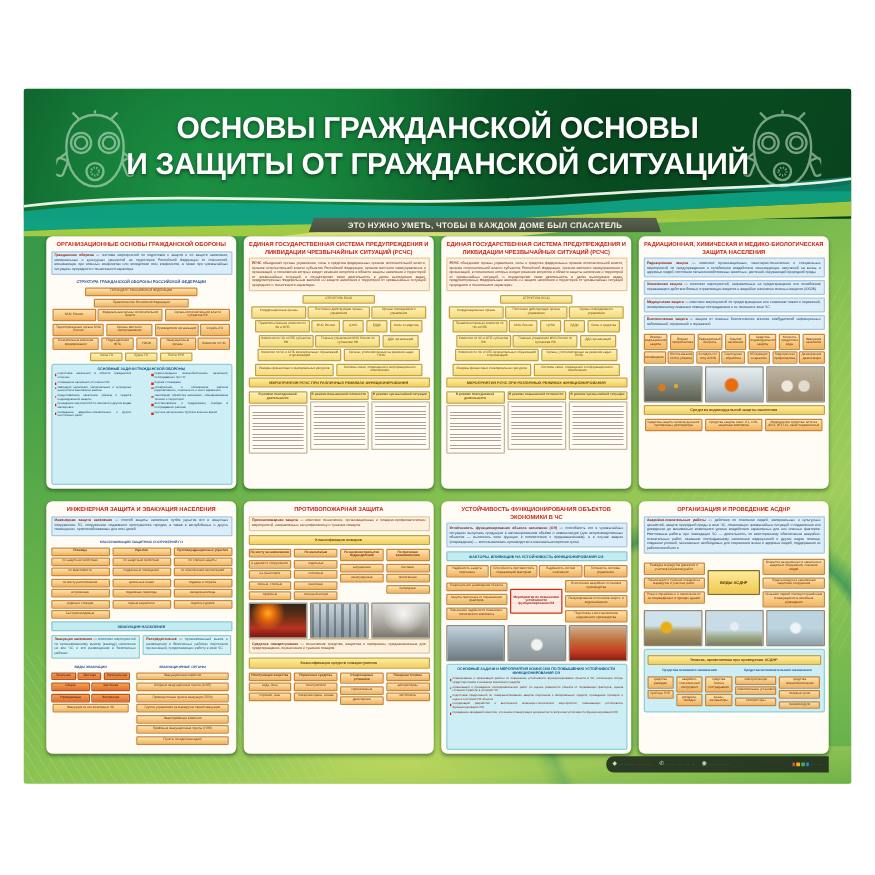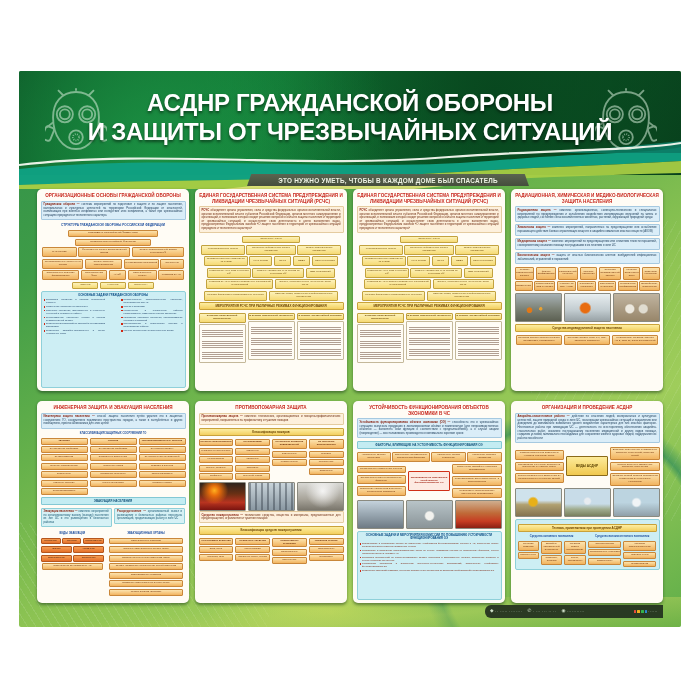--- a/index.html
+++ b/index.html
@@ -126,22 +126,22 @@
       <circle cx="50" cy="79" r="11"></circle>
       <circle cx="50" cy="79" r="5" stroke-dasharray="1.5 2"></circle>
       <path d="M13 55 L3 63 M87 55 L97 63"></path>
       <rect x="-2" y="62" width="14" height="22" rx="4" transform="rotate(22 5 73)"></rect>
       <rect x="88" y="62" width="14" height="22" rx="4" transform="rotate(-22 95 73)"></rect>
       <path d="M30 12 L21 3 M70 12 L79 3 M50 4 L50 0"></path>
     </g>
   </svg>
 
   <div class="title">
-    <div>АСДНР ГРАЖДАНСКОЙ ОБОРОНЫ</div>
-    <div>И ЗАЩИТЫ ОТ ЧРЕЗВЫЧАЙНЫХ СИТУАЦИЙ</div>
+    <div>ОСНОВЫ ГРАЖДАНСКОЙ ОСНОВЫ</div>
+    <div>И ЗАЩИТЫ ОТ ГРАЖДАНСКОЙ СИТУАЦИЙ</div>
   </div>
 
   <svg class="waves" viewBox="0 0 662 48" preserveAspectRatio="none">
     <path d="M0,28 C150,12 320,32 470,20 C570,11 630,13 662,6 L662,20 C600,24 520,26 420,32 C300,40 140,38 0,44 Z" fill="#0fa184" opacity="0.95"></path>
     <path d="M0,44 C140,38 300,40 420,32 C520,26 600,24 662,20 L662,32 C580,34 480,38 380,43 C260,49 120,48 0,54 Z" fill="#a8cd44" opacity="0.95"></path>
     <path d="M205,48 L330,34 L475,40 L395,48 Z" fill="#e2e37b" opacity="0.9"></path>
     <path d="M540,12 L662,0 L662,12 Z" fill="#0c7a64" opacity="0.85"></path>
     <path d="M0,24 C130,8 280,28 430,16 C540,8 610,10 662,2" stroke="#f4f8ef" stroke-width="2.2" fill="none" opacity="0.95"></path>
   </svg>
 

